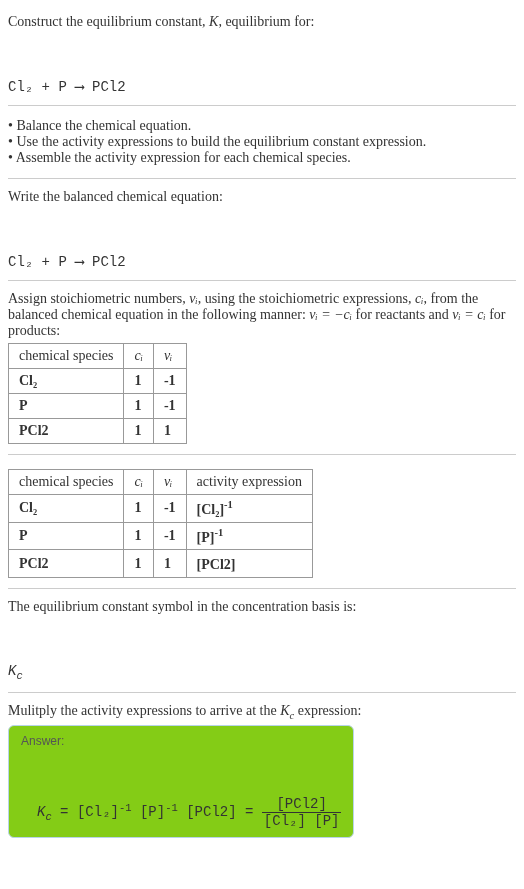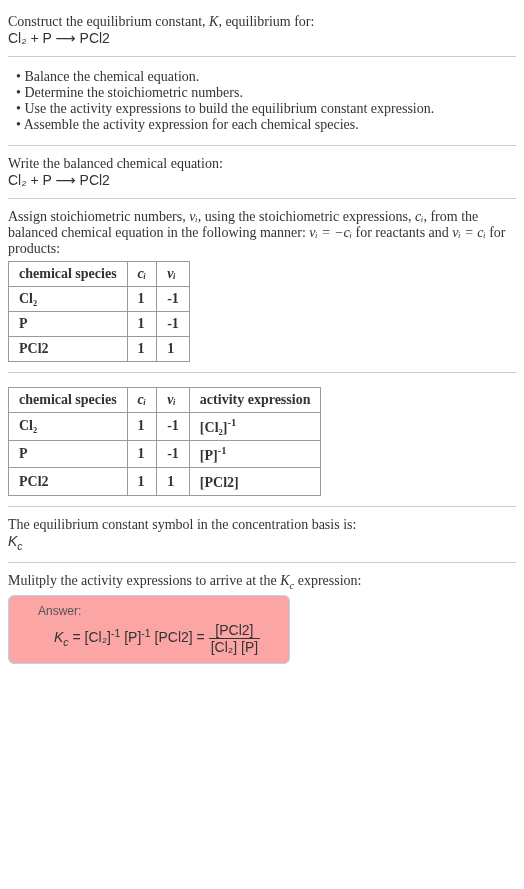--- a/index.html
+++ b/index.html
@@ -13,22 +13,23 @@
   }
   .section {
     padding: 6px 0;
   }
   .divider {
     border: none;
     border-top: 1px solid #ccc;
     margin: 4px 0;
   }
   .formula {
-    font-family: Liberation Sans, sans-serif;
+    font-family: Liberation Mono, monospace;
     white-space: nowrap;
+    margin-top: 48px;
   }
   .sub {
     vertical-align: sub;
     font-size: 0.75em;
   }
   .sup {
     vertical-align: super;
     font-size: 0.75em;
   }
   .italic {
@@ -39,34 +40,34 @@
     margin-top: 4px;
   }
   table.data th, table.data td {
     border: 1px solid #999;
     padding: 4px 10px;
     text-align: left;
     font-weight: bold;
     background: #fff;
   }
   table.data th {
-    font-weight: bold;
+    font-weight: normal;
   }
   .center {
     text-align: center;
   }
   .right {
     text-align: right;
   }
   .answer-box {
     display: inline-block;
-    background: #fca5a5;
+    background: #84cc16;
     border: 1px solid #b8d4e8;
     border-radius: 6px;
-    padding: 8px 29px;
+    padding: 8px 12px;
     margin-top: 4px;
   }
   .answer-label {
     font-family: Arial, sans-serif;
     font-size: 12px;
     color: #555;
     margin-bottom: 4px;
   }
   .answer-formula {
     padding-left: 16px;
@@ -79,21 +80,21 @@
   .frac .num {
     display: block;
     border-bottom: 1px solid #333;
     padding: 0 2px;
   }
   .frac .den {
     display: block;
     padding: 0 2px;
   }
   ul.plan {
-    margin: 2px 8px;
+    margin: 2px 0;
     padding-left: 0;
     list-style: none;
   }
   ul.plan li::before {
     content: "• ";
   }
 </style>
 </head>
 <body>
 
@@ -102,21 +103,20 @@
     <span>Construct the equilibrium constant, </span><span class="italic">K</span><span>, equilibrium for:</span>
   </div>
   <div class="formula">Cl₂ + P ⟶ PCl2</div>
 </div>
 
 <hr class="divider">
 
 <div class="section">
   <ul class="plan">
     <li>Balance the chemical equation.</li>
-    <li>Determine the stoichiometric numbers.</li>
     <li>Use the activity expressions to build the equilibrium constant expression.</li>
     <li>Assemble the activity expression for each chemical species.</li>
   </ul>
 </div>
 
 <hr class="divider">
 
 <div class="section">
   <div>Write the balanced chemical equation:</div>
   <div class="formula">Cl₂ + P ⟶ PCl2</div>

